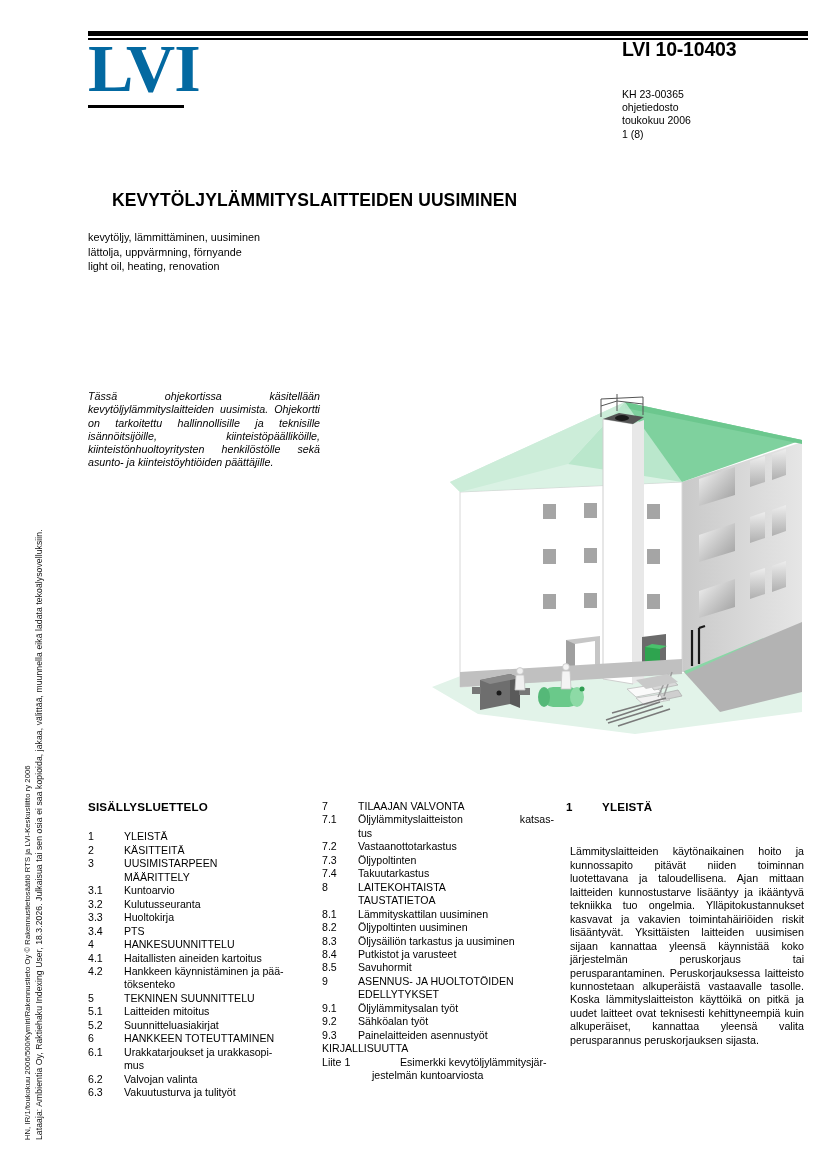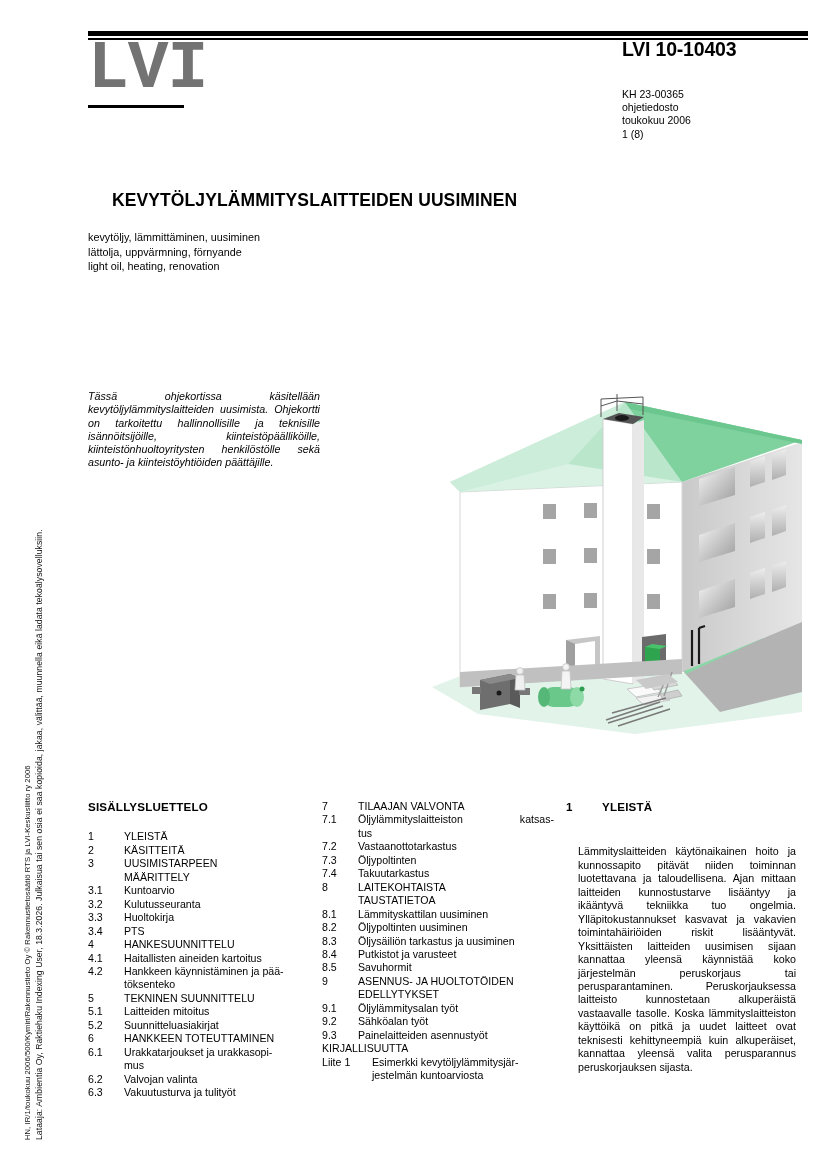--- a/index.html
+++ b/index.html
@@ -50,26 +50,26 @@
   .hdr-rule-thin {
     position: absolute;
     left: 88px; top: 38px;
     width: 720px; height: 1.5px;
     background: #000;
   }
   .logo {
     position: absolute;
     left: 88px;
     top: 36px;
-    font-family: Liberation Mono, monospace;
+    font-family: Liberation Serif, serif;
     font-weight: bold;
     font-size: 68px;
     line-height: 0.96;
     letter-spacing: -1px;
-    color: #737373;
+    color: #0369a1;
   }
   .logo-underline {
     position: absolute;
     left: 88px; top: 105px;
     width: 96px; height: 3px;
     background: #000;
   }
   .doc-number {
     position: absolute;
     left: 622px; top: 38px;
@@ -148,37 +148,37 @@
     flex: 0 0 36px;
   }
   .toc-label { flex: 1 1 auto; }
   .toc-label.spread {
     display: flex;
     justify-content: space-between;
   }
   .toc-cont { padding-left: 36px; }
   .toc-cont-wide { padding-left: 50px; }
   .toc-plain { }
-  .toc-liite { display: flex; }
+  .toc-liite { display: flex; gap: 28px; }
   .toc-liite-num { width: 50px; flex: 0 0 50px; }
 
   .sec-head {
     display: flex;
     font-weight: bold;
     font-size: 11.6px;
     letter-spacing: 0.2px;
   }
   .sec-head .n { width: 36px; flex: 0 0 36px; }
   .body-text {
     margin-top: 32px;
     text-align: justify;
     font-size: 10.7px;
     line-height: 13.45px;
   }
-  .body-text p { margin: 12px; }
+  .body-text p { margin: 4px; }
 </style>
 </head>
 <body>
 
 <div class="page">
 
   <div class="vstrip">
     <div class="vline vline-1">HN, IR/1/toukokuu 2006/500/Kymiri/Rakennustieto Oy  © Rakennustietosäätiö RTS ja LVI-Keskusliitto ry 2006</div>
     <div class="vline vline-2">Lataaja: Ambientia Oy, Raktiehaku Indexing User, 18.3.2026. Julkaisua tai sen osia ei saa kopioida, jakaa, välittää, muunnella eikä ladata tekoälysovelluksiin.</div>
   </div>

